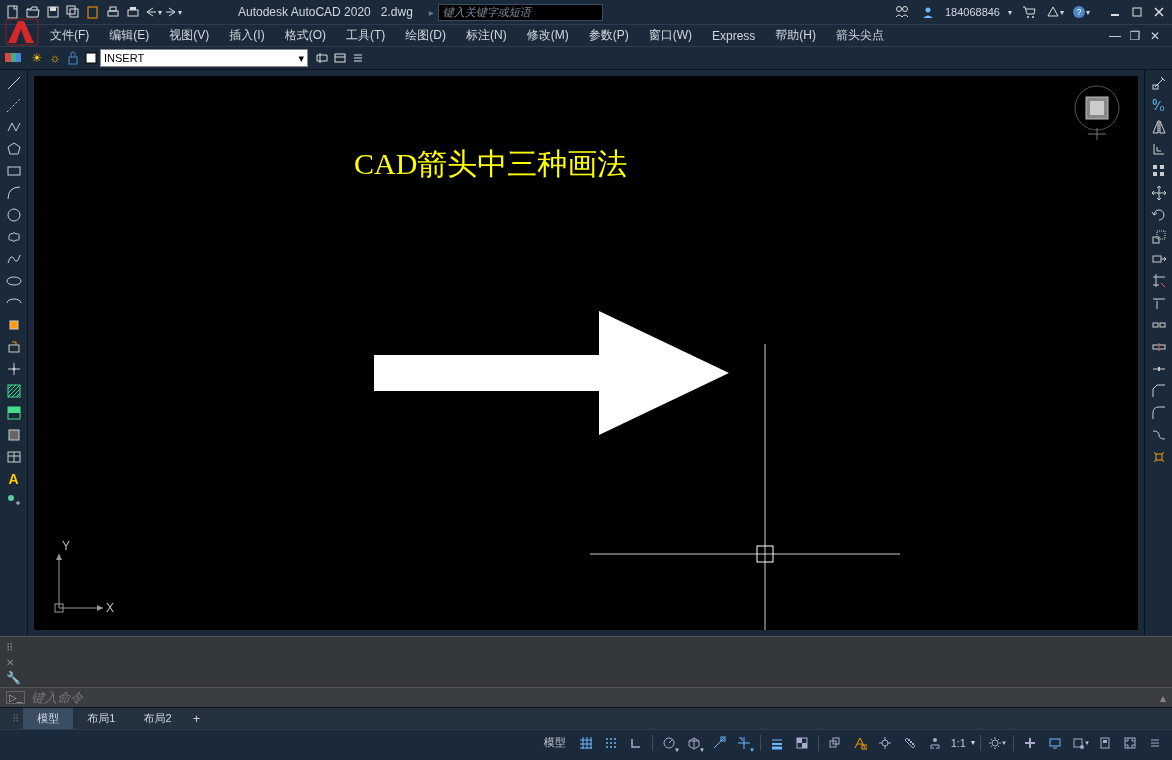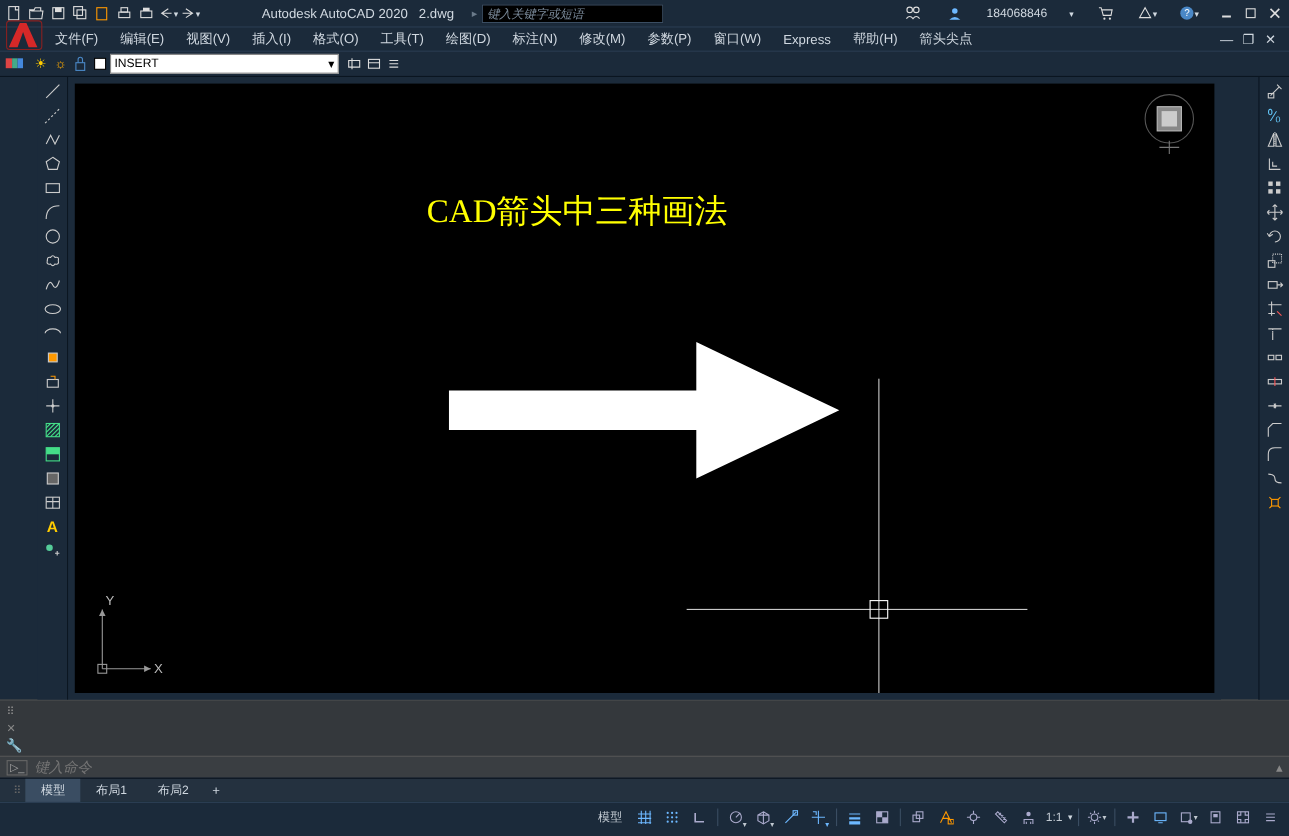--- a/index.html
+++ b/index.html
@@ -3,35 +3,35 @@
 <meta charset="utf-8">
 <style>
 * { margin:0; padding:0; box-sizing:border-box; font-family:"Microsoft YaHei",sans-serif; }
 body { background:#1b2a3a; width:1172px; height:760px; overflow:hidden; position:relative; font-size:12px; color:#d0d8e0; }
 .titlebar { height:24px; background:#1b2a3a; display:flex; align-items:center; padding:0 4px; }
 .qat { display:flex; gap:2px; align-items:center; }
 .icobtn { width:18px; height:18px; display:flex; align-items:center; justify-content:center; cursor:pointer; color:#d0d8e0; border-radius:2px; }
 .tspacer { flex:0 0 40px; }
 .ttitle { color:#d0d8e0; font-size:12px; margin:0 16px; white-space:nowrap; }
 .searchbox { background:#000000; border:1px solid #3a4d62; height:17px; width:165px; padding:0 4px; font-size:11px; color:#7a8a9a; font-style:italic; display:flex; align-items:center; }
-.rightitems { display:flex; gap:20px; align-items:center; margin-left:auto; padding-right:4px; }
+.rightitems { display:flex; gap:8px; align-items:center; margin-left:auto; padding-right:4px; }
 .winctl { display:flex; gap:4px; align-items:center; margin-left:12px; }
 .menubar { height:22px; background:#1b2a3a; display:flex; align-items:center; padding:0 4px; border-top:1px solid #2a3d52; }
 .menubar .logo2 { width:36px; height:30px; margin-top:-8px; z-index:2; }
 .menuit { padding:2px 10px; cursor:pointer; font-size:12px; }
 .layerbar { height:24px; background:#1b2a3a; display:flex; align-items:center; padding:0 4px; border-top:1px solid #2a3d52; border-bottom:1px solid #0a1520; }
 .layercombo { background:#fff; color:#000; height:18px; width:208px; border:1px solid #888; display:flex; align-items:center; padding:0 3px; font-size:11px; }
 .layercombo .dd { margin-left:auto; color:#000; }
 .content { display:flex; height:566px; }
-.ltoolbar, .rtoolbar { width:28px; background:#1b2a3a; display:flex; flex-direction:column; align-items:center; padding:4px 0; gap:4px; border-right:1px solid #0a1520;margin-left:34px; }
+.ltoolbar, .rtoolbar { width:28px; background:#1b2a3a; display:flex; flex-direction:column; align-items:center; padding:4px 0; gap:4px; border-right:1px solid #0a1520; }
 .rtoolbar { border-right:none; border-left:1px solid #0a1520; }
 .tbtn { width:22px; height:18px; display:flex; align-items:center; justify-content:center; cursor:pointer; color:#c0c8d0; }
 .canvaswrap { flex:1; background:#1b2a3a; padding:6px; position:relative; }
 .canvas { width:100%; height:100%; background:#000; position:relative; overflow:hidden; }
-.bigtext { position:absolute; top:96px; left:320px; color:#ffff00; font-size:30px; font-family:"SimSun","宋体",serif; }
+.bigtext { position:absolute; top:68px; left:320px; color:#ffff00; font-size:30px; font-family:"SimSun","宋体",serif; }
 .arrow { position:absolute; top:217px; left:340px; }
 .cross { position:absolute; top:268px; left:556px; }
 .ucs { position:absolute; bottom:10px; left:14px; color:#888; font-size:11px; }
 .viewcube { position:absolute; top:8px; right:12px; }
 .cmdarea { background:#34383c; border-top:1px solid #555; }
 .cmdtext { background:#34383c; color:#e6e6e6; font-size:11px; padding:2px 6px; font-family:"SimSun",monospace; line-height:14px; display:flex; }
 .cmdleft { width:22px; display:flex; flex-direction:column; gap:1px; padding-top:2px; }
 .cmdinput { background:#3a3e42; border-top:1px solid #555; height:20px; display:flex; align-items:center; padding:0 6px; gap:6px; }
 .cmdinput input { background:transparent; border:none; color:#9aa; font-style:italic; outline:none; font-size:13px; flex:1; }
 .tabsrow { height:22px; background:#24313f; display:flex; align-items:center; border-top:1px solid #0a1520; }

